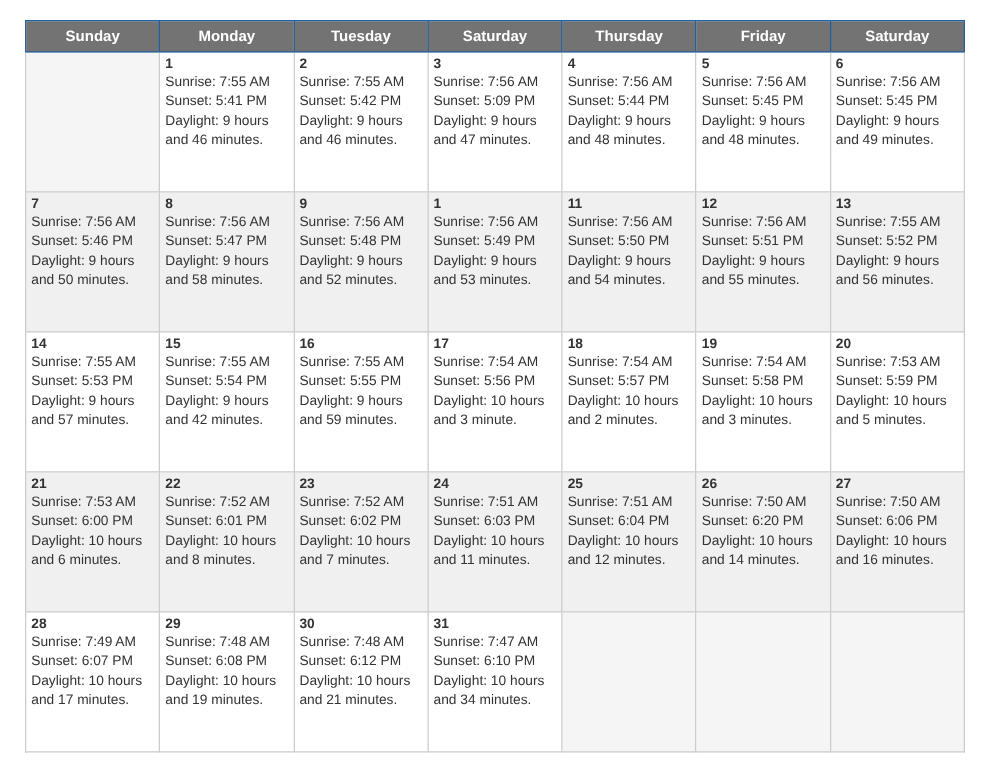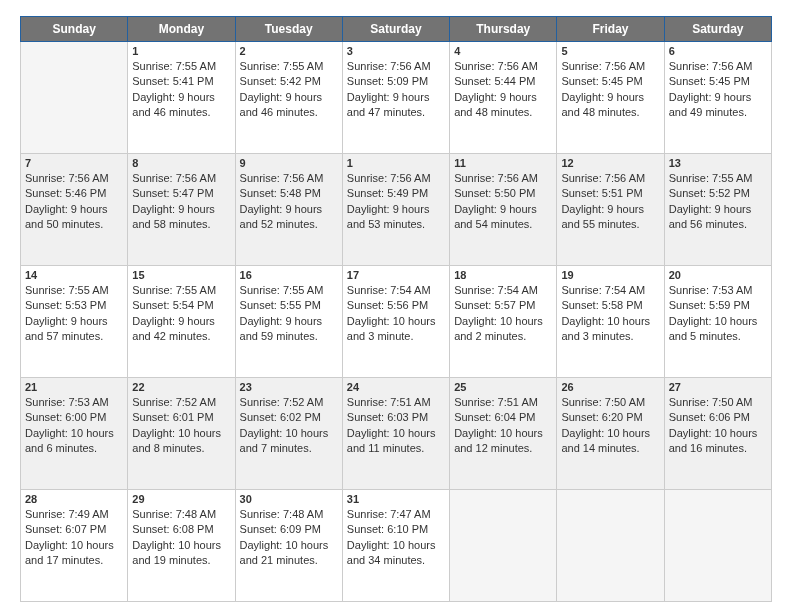--- a/index.html
+++ b/index.html
@@ -388,21 +388,21 @@
               <div>Sunrise: 7:48 AM</div>
               <div>Sunset: 6:08 PM</div>
               <div>Daylight: 10 hours</div>
               <div>and 19 minutes.</div>
             </div>
           </td>
           <td>
             <span class="day-num">30</span>
             <div class="day-info">
               <div>Sunrise: 7:48 AM</div>
-              <div>Sunset: 6:09 PM</div>
+              <div>Sunset: 6:12 PM</div>
               <div>Daylight: 10 hours</div>
               <div>and 21 minutes.</div>
             </div>
           </td>
           <td>
             <span class="day-num">31</span>
             <div class="day-info">
               <div>Sunrise: 7:47 AM</div>
               <div>Sunset: 6:10 PM</div>
               <div>Daylight: 10 hours</div>

